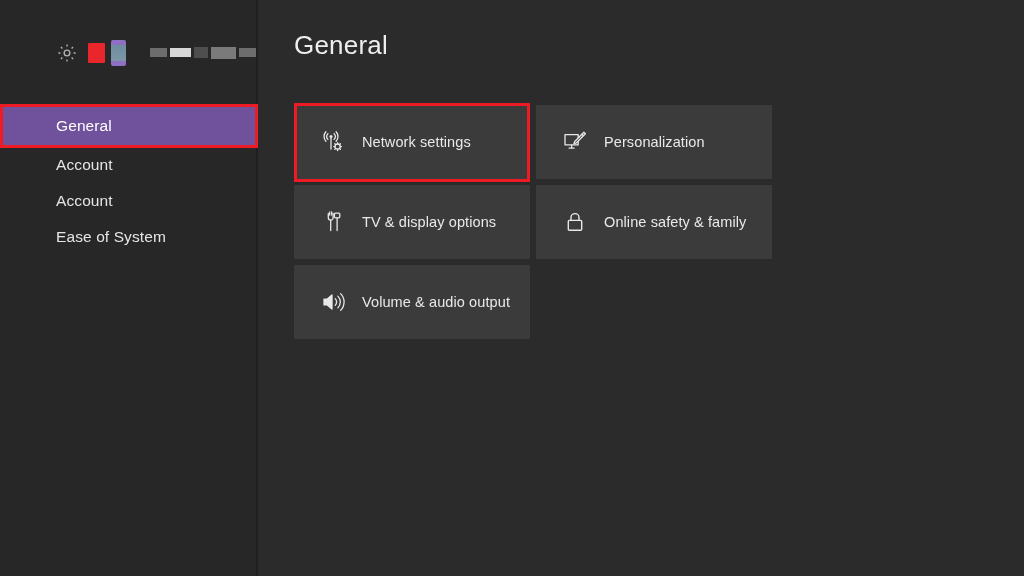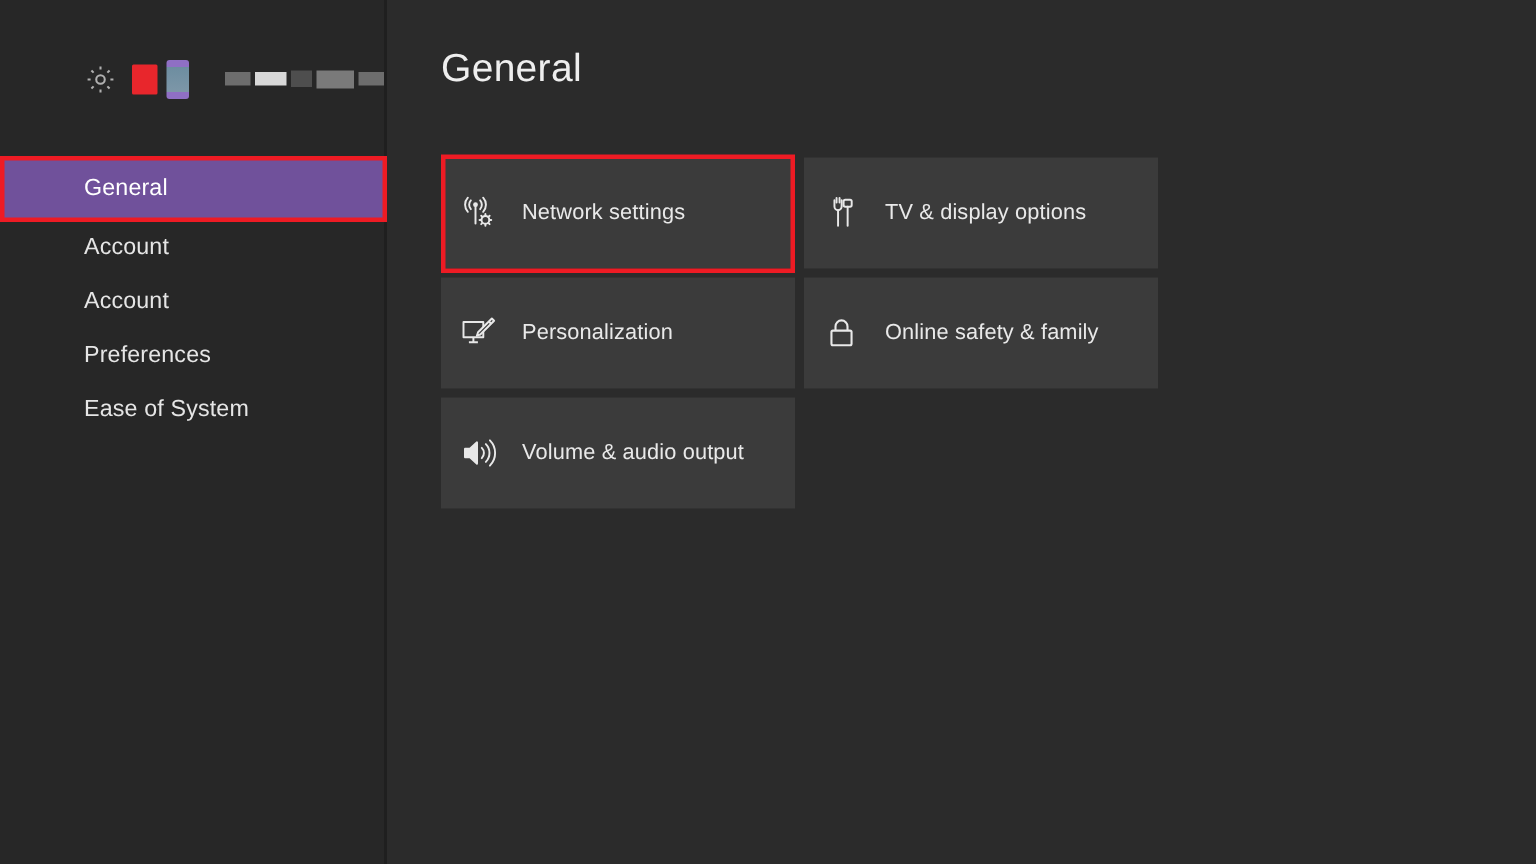--- a/index.html
+++ b/index.html
@@ -126,21 +126,21 @@
     grid-template-columns: 236px 236px;
     grid-template-rows: 74px 74px 74px;
     column-gap: 6px;
     row-gap: 6px;
   }
 
   .tile {
     background: #3b3b3b;
     display: flex;
     align-items: center;
-    padding-left: 12px;
+    padding-left: 26px;
     gap: 16px;
     cursor: pointer;
     position: relative;
   }
 
   .tile .icon {
     width: 26px;
     height: 26px;
     flex: 0 0 26px;
     display: flex;
@@ -200,23 +200,20 @@
       <div class="nav-item selected">
         <span>General</span>
       </div>
       <div class="nav-item">
         <span>Account</span>
       </div>
       <div class="nav-item">
         <span>Account</span>
       </div>
       <div class="nav-item">
-        <span>Preferences</span>
-      </div>
-      <div class="nav-item">
         <span>Ease of System</span>
       </div>
     </nav>
 
     <div class="annot-sidebar"></div>
   </aside>
 
   <section class="main">
 
     <h1 class="page-title">General</h1>
@@ -235,45 +232,45 @@
             <circle cx="17.6" cy="17.6" r="2.6"></circle>
             <path d="M17.6 13.7v1.1M17.6 20.4v1.1M21.5 17.6h-1.1M14.8 17.6h-1.1
                      M20.4 14.8l-.8.8M15.6 19.6l-.8.8M20.4 20.4l-.8-.8M15.6 15.6l-.8-.8"></path>
           </svg>
         </span>
         <span class="label">Network settings</span>
       </div>
 
       <div class="tile">
         <span class="icon">
+          <svg width="26" height="26" viewBox="0 0 26 26" fill="none" stroke="#e8e8e8" stroke-width="1.3" stroke-linejoin="round">
+            <path d="M3 5.6h13.2v10.2H3z"></path>
+            <path d="M9.6 15.8v3.4M6.6 19.2h6"></path>
+            <path d="M21.9 3.3l1.5 1.5-9.2 9.2-2.3.8.8-2.3z" fill="#3b3b3b"></path>
+            <path d="M19.9 5.3l1.5 1.5"></path>
+          </svg>
+        </span>
+        <span class="label">Personalization</span>
+      </div>
+
+      <div class="tile">
+        <span class="icon">
           <svg width="26" height="26" viewBox="0 0 26 26" fill="none" stroke="#e8e8e8" stroke-width="1.3" stroke-linecap="round" stroke-linejoin="round">
             <path d="M8.3 4.5v4.2a2.4 2.4 0 0 0 4.8 0V4.5"></path>
             <path d="M9.7 3v3M11.7 3v3"></path>
             <path d="M10.7 11.1v10.4"></path>
             <rect x="14.4" y="4.2" width="5.4" height="4.6" rx="1.1"></rect>
             <path d="M17.1 8.8v12.7"></path>
           </svg>
         </span>
         <span class="label">TV &amp; display options</span>
       </div>
 
       <div class="tile">
         <span class="icon">
-          <svg width="26" height="26" viewBox="0 0 26 26" fill="none" stroke="#e8e8e8" stroke-width="1.3" stroke-linejoin="round">
-            <path d="M3 5.6h13.2v10.2H3z"></path>
-            <path d="M9.6 15.8v3.4M6.6 19.2h6"></path>
-            <path d="M21.9 3.3l1.5 1.5-9.2 9.2-2.3.8.8-2.3z" fill="#3b3b3b"></path>
-            <path d="M19.9 5.3l1.5 1.5"></path>
-          </svg>
-        </span>
-        <span class="label">Personalization</span>
-      </div>
-
-      <div class="tile">
-        <span class="icon">
           <svg width="26" height="26" viewBox="0 0 26 26" fill="none" stroke="#e8e8e8" stroke-width="1.4" stroke-linejoin="round">
             <rect x="6.3" y="11.4" width="13.4" height="9.8" rx="1"></rect>
             <path d="M9 11.4V8.6a4 4 0 0 1 8 0v2.8"></path>
           </svg>
         </span>
         <span class="label">Online safety &amp; family</span>
       </div>
 
       <div class="tile">
         <span class="icon">

